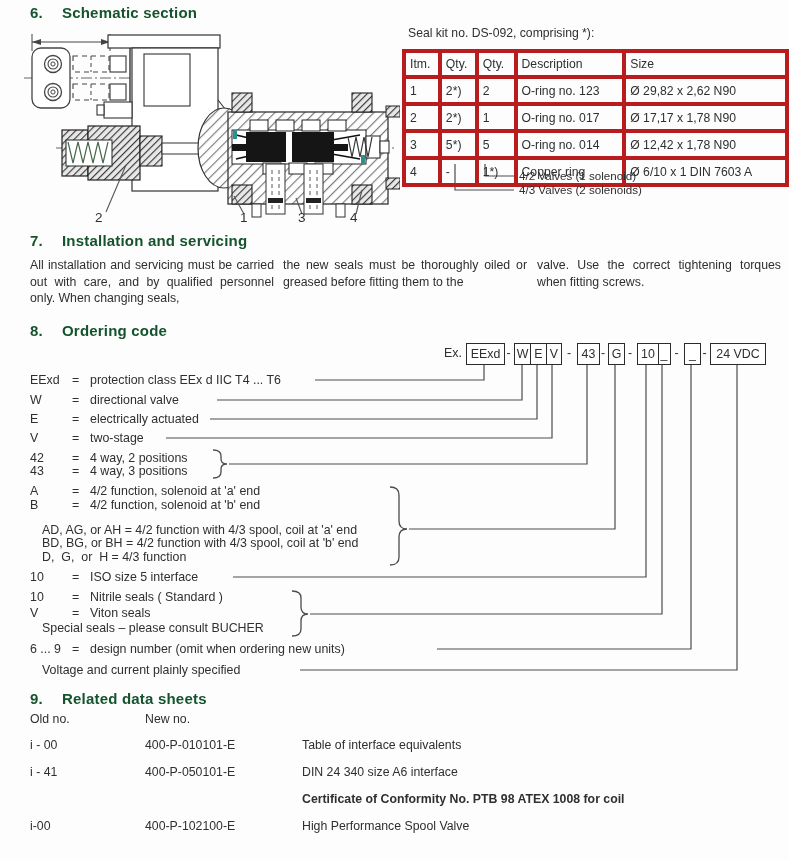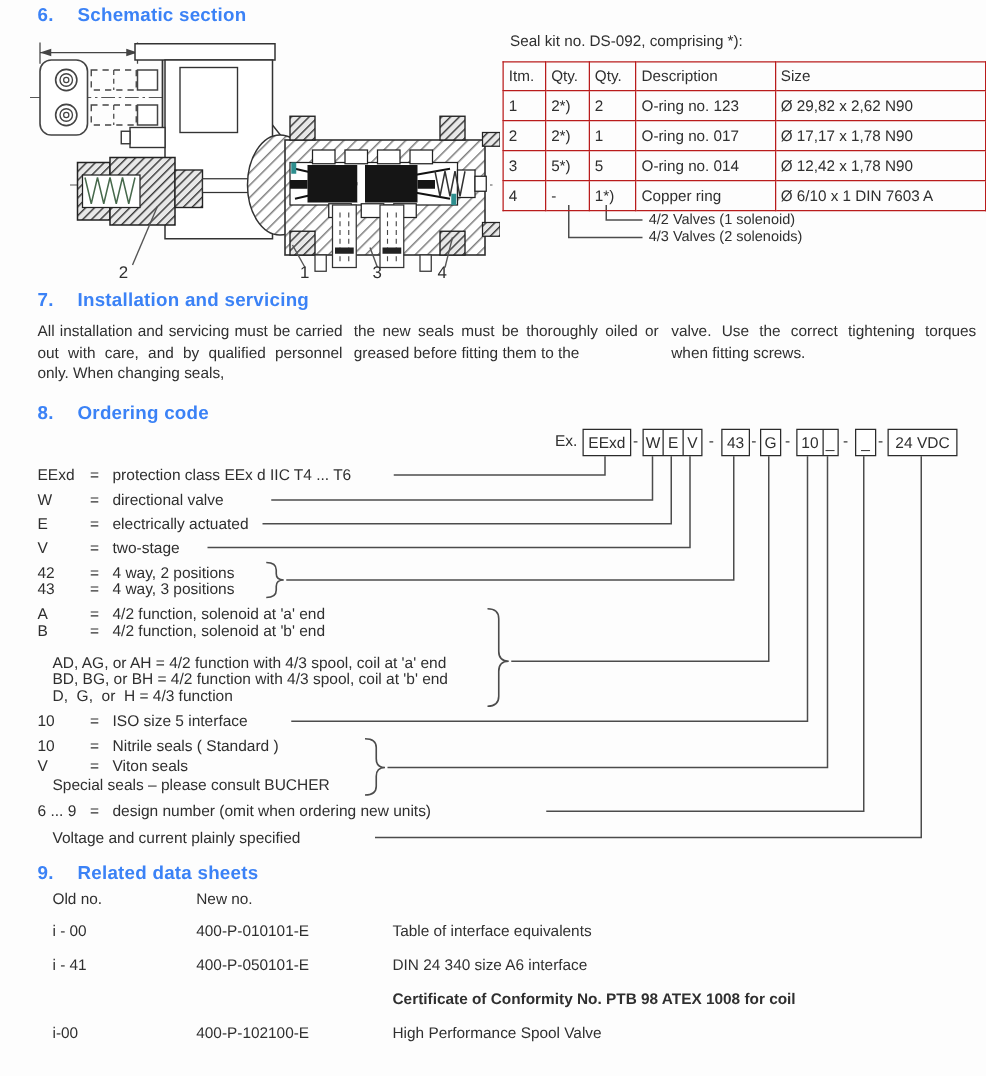--- a/index.html
+++ b/index.html
@@ -1,47 +1,47 @@
 <!DOCTYPE html>
 <html><head>
 <meta charset="utf-8">
 <style>
   html,body{margin:0;padding:0;background:#fff;}
   #page{position:relative;width:789px;height:861px;background:#fdfdfd;
         font-family:"Liberation Sans",sans-serif;color:#2f2f2f;overflow:hidden;}
   .abs{position:absolute;}
-  .heading{position:absolute;left:30px;font-size:15px;font-weight:bold;color:#3b82f6;
+  .heading{position:absolute;left:30px;font-size:15px;font-weight:bold;color:#14532d;
            letter-spacing:.2px;white-space:pre;z-index:2;}
   .heading .hnum{display:inline-block;width:32px;}
   
   #sealkit-title{left:408px;top:26px;font-size:12.2px;white-space:pre;z-index:2;}
   table.seal{position:absolute;left:402px;top:49px;border-collapse:collapse;z-index:2;
              font-size:12.2px;color:#2f2f2f;}
-  table.seal td,table.seal th{border:1px solid #b91c1c;padding:0 4px;height:22px;
+  table.seal td,table.seal th{border:4px solid #b91c1c;padding:0 4px;height:22px;
              font-weight:normal;text-align:left;white-space:pre;}
   table.seal td{height:23px;}
   .notetxt{font-size:11.6px;white-space:pre;z-index:2;}
   
   .para{position:absolute;top:257px;width:244px;font-size:12.3px;line-height:16.5px;
         text-align:justify;z-index:2;}
   
   .cbox{position:absolute;top:343px;height:20px;border:1.5px solid #2b2b2b;display:flex;
         align-items:center;justify-content:center;font-size:12.4px;background:#fff;
         white-space:pre;z-index:2;}
   .cbox .cell{flex:0 0 auto;display:flex;align-items:center;justify-content:center;height:100%;}
   .cbox .cell + .cell{border-left:1.3px solid #2b2b2b;}
   .cdash{position:absolute;top:343px;height:20px;display:flex;align-items:center;
          justify-content:center;font-size:12.4px;z-index:2;}
   .orow{position:absolute;left:30px;height:15px;font-size:12.4px;white-space:pre;z-index:2;}
   .orow .ocode{position:absolute;left:0;white-space:pre;}
   .orow .oeq{position:absolute;left:42px;}
   .orow .odesc{position:absolute;left:60px;white-space:pre;}
   .orow .ofull{position:absolute;left:12px;white-space:pre;}
   
-  .r9{position:absolute;font-size:12.3px;white-space:pre;z-index:2;margin-left:12px;}
+  .r9{position:absolute;font-size:12.3px;white-space:pre;z-index:2;}
   .lbl{position:absolute;font-size:13.5px;z-index:2;}
   svg{display:block;}
   #overlay{position:absolute;left:0;top:0;z-index:1;pointer-events:none;}
   #drawing{position:absolute;left:20px;top:30px;z-index:1;}
 </style>
 </head>
 <body>
 
 <div id="page">
 

